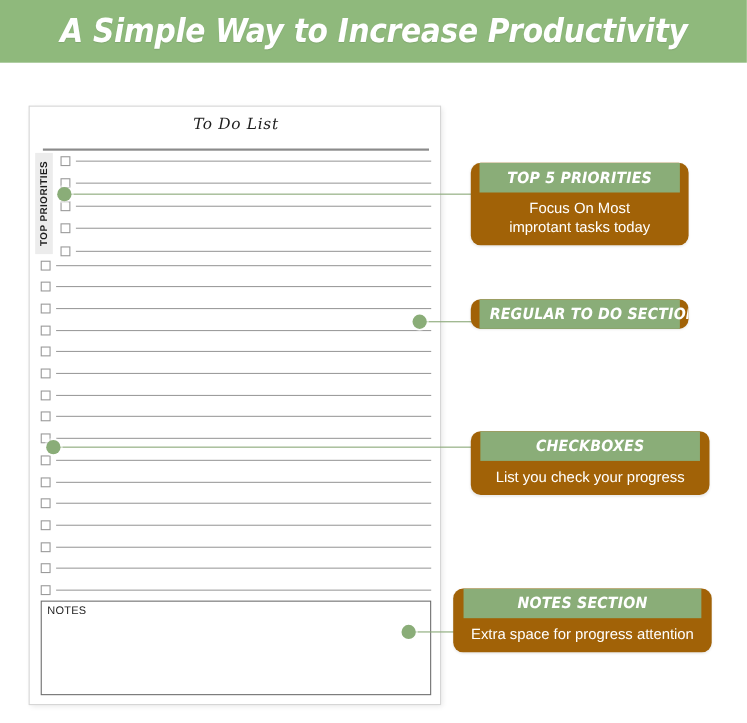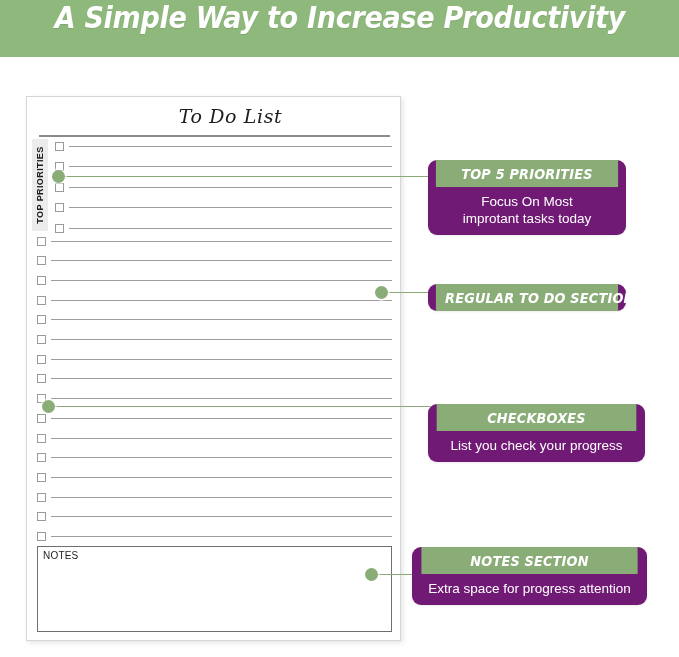--- a/index.html
+++ b/index.html
@@ -13,20 +13,21 @@
     overflow: hidden;
   }
 
   
   .banner {
     position: absolute;
     left: 0; top: 0;
     width: 679px; height: 57px;
     background: #8fb97c;
     display: flex;
+    align-items: center;
     justify-content: center;
   }
   .banner-title {
     color: #ffffff;
     font-family: "DejaVu Sans", sans-serif;
     font-size: 30px;
     font-weight: bold;
     font-style: italic;
     letter-spacing: -0.3px;
     transform: scaleX(0.9);
@@ -38,26 +39,26 @@
   .sheet {
     position: absolute;
     left: 26px; top: 96px;
     width: 375px; height: 545px;
     background: #ffffff;
     border: 1px solid #d6d6d6;
     box-shadow: 2px 2px 5px rgba(0,0,0,0.10);
   }
   .sheet-title {
     position: absolute;
-    left: 16px; top: 8px;
+    left: 0; top: 8px;
     width: 375px;
     text-align: center;
     font-family: "DejaVu Serif", serif;
     font-style: italic;
-    font-size: 19px;
+    font-size: 14px;
     color: #1d1d1d;
     letter-spacing: 0.6px;
   }
   .title-rule {
     position: absolute;
     left: 12px; top: 38px;
     width: 351px; height: 2px;
     background: #8b8b8b;
   }
 
@@ -114,23 +115,22 @@
     font-size: 10px;
     color: #1d1d1d;
     letter-spacing: 0.2px;
   }
 
   
   .callout {
     position: absolute;
     border-radius: 9px;
     overflow: hidden;
-    background: #701a75;
+    background: #a16207;
     box-shadow: 0 1px 2px rgba(0,0,0,0.08);
-    margin-top: 12px;
   }
   .callout-head {
     background: #8aad78;
     text-align: center;
     color: #ffffff;
     font-family: "DejaVu Sans", sans-serif;
     font-weight: bold;
     font-style: italic;
     font-size: 14px;
     letter-spacing: 0.2px;

